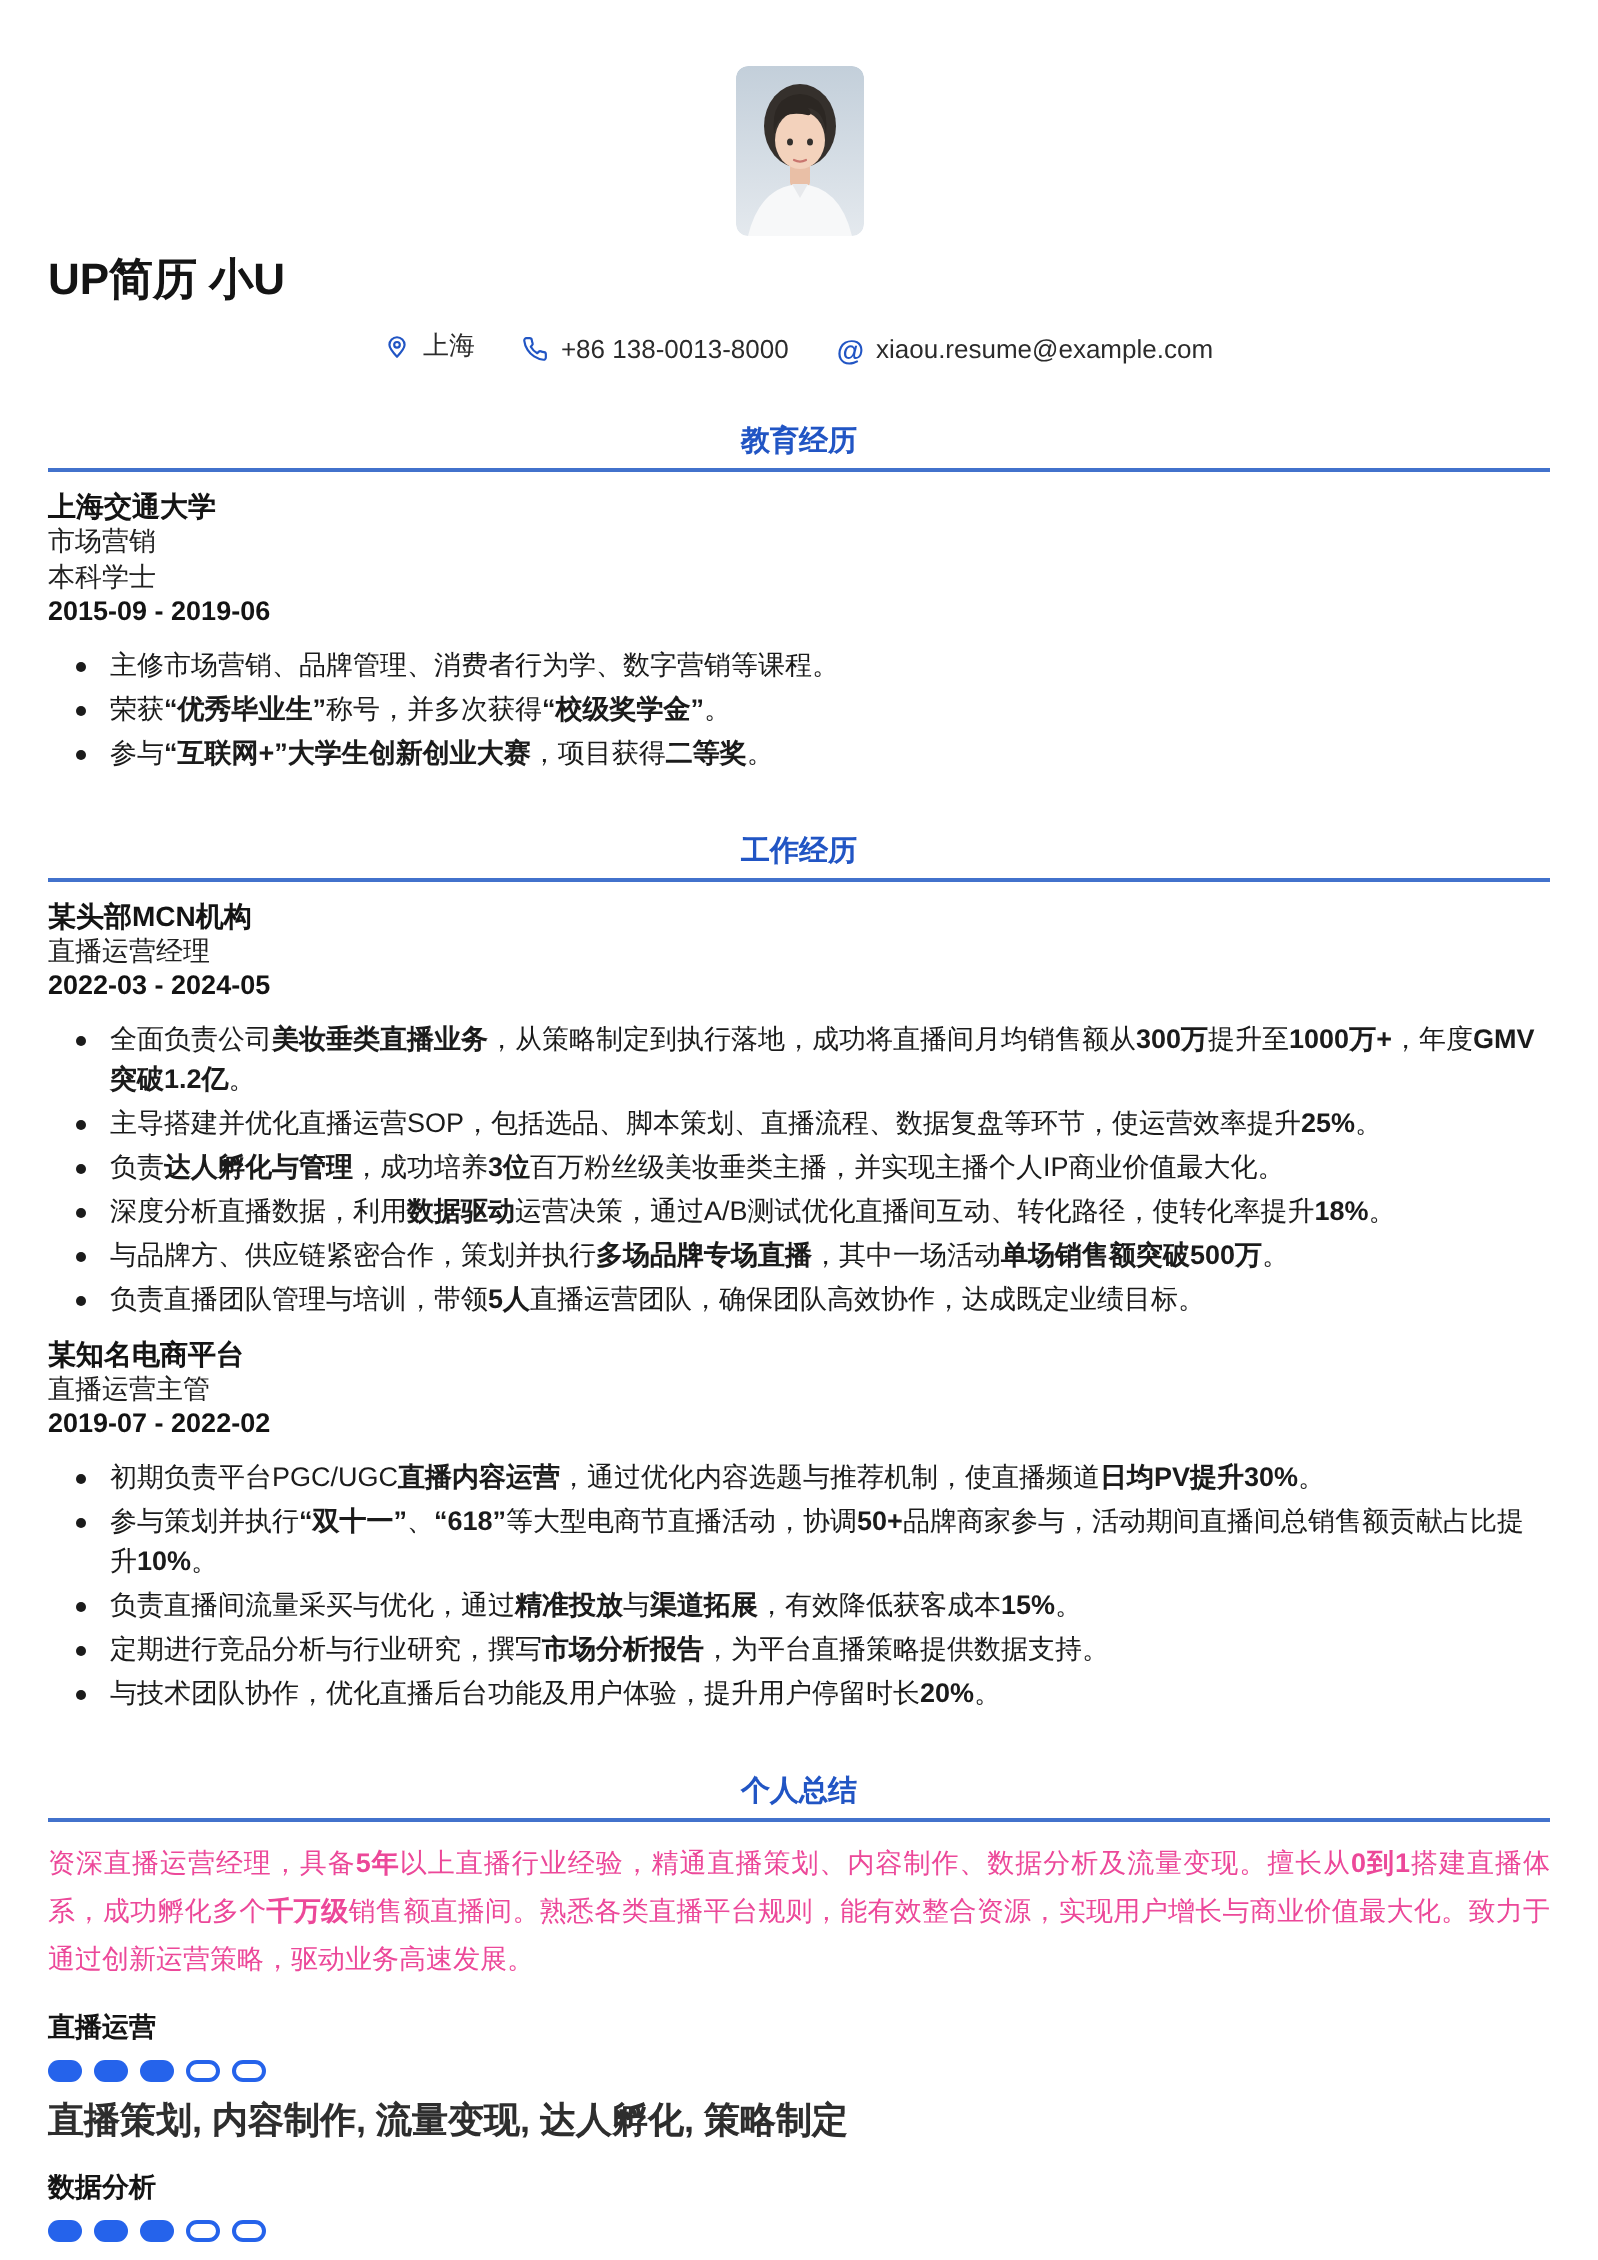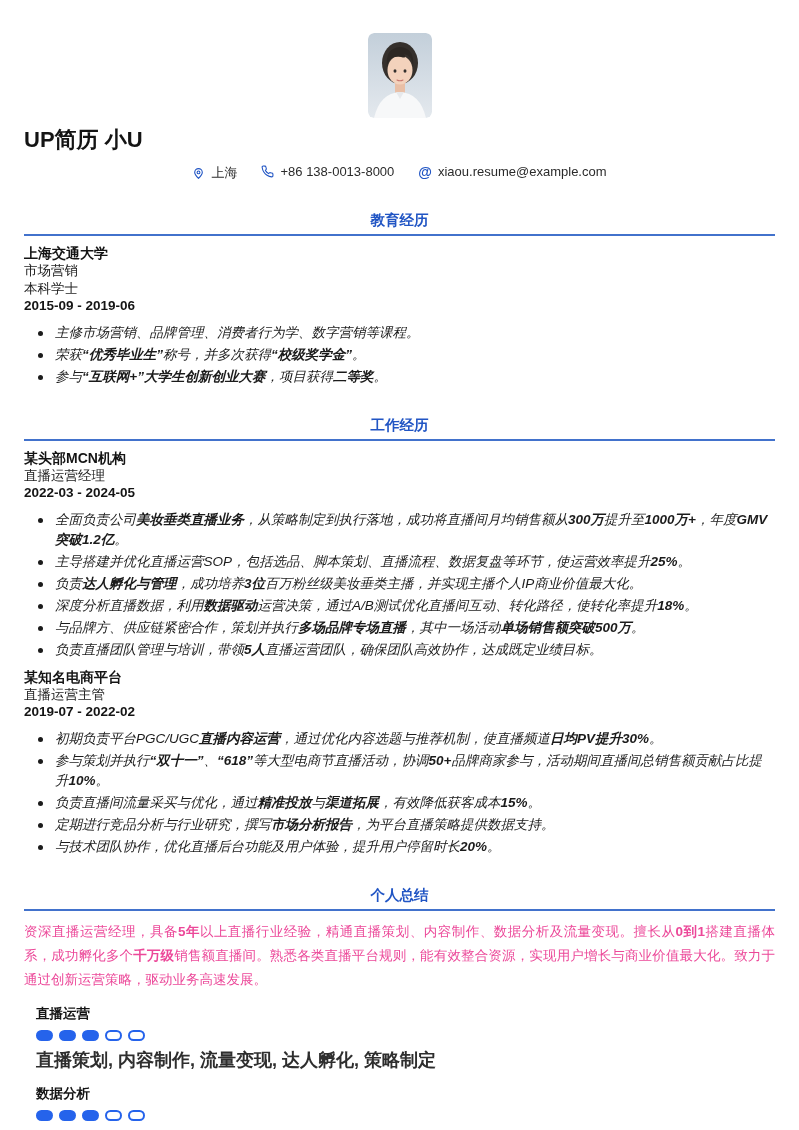--- a/index.html
+++ b/index.html
@@ -13,41 +13,41 @@
     width:799px;height:1130px;overflow:hidden;background:#ffffff;
     font-family:"Liberation Sans","DejaVu Sans",sans-serif;
     color:#1b1b1b;
   }
   .page{padding:0 24px;}
 
   
   .photo-wrap{display:flex;justify-content:center;padding-top:33px;}
   .photo{width:64px;height:85px;border-radius:6px;overflow:hidden;display:block;}
   .name{text-align:left;font-size:22px;font-weight:600;margin-top:7px;color:#141414;}
-  .contact-row{display:flex;justify-content:center;align-items:flex-start;gap:24px;margin-top:9px;font-size:13px;color:#2b2b2b;}
+  .contact-row{display:flex;justify-content:center;align-items:flex-end;gap:24px;margin-top:9px;font-size:13px;color:#2b2b2b;}
   .contact-item{display:flex;align-items:center;gap:6px;}
   .contact-icon{display:flex;color:var(--accent);}
   .at-glyph{color:var(--accent);font-weight:bold;font-size:14px;line-height:1;}
 
   
   .section-head{margin-top:29px;border-bottom:2px solid var(--rule);padding-bottom:4px;text-align:center;}
   .section-title{color:var(--accent);font-size:14.5px;font-weight:bold;}
 
   .entry{margin-top:8px;}
   .entry-company{font-size:14px;font-weight:bold;line-height:18px;color:#141414;}
   .entry-line{font-size:13.5px;line-height:17.5px;color:#222;}
   .entry-period{font-size:13.5px;font-weight:bold;line-height:17.5px;color:#141414;}
 
-  ul.bullets{list-style:none;margin:8px 0 0;padding:0 0 0 31px;font-style:italic;}
+  ul.bullets{list-style:none;margin:8px 0 0;padding:0 0 0 31px;}
   ul.bullets li{position:relative;font-size:13.5px;line-height:20px;margin-bottom:2px;color:#1b1b1b;}
   ul.bullets li::before{content:"";position:absolute;left:-17px;top:8px;width:5px;height:5px;border-radius:50%;background:#1b1b1b;}
 
   .summary-text{margin-top:9px;font-size:13.5px;line-height:24px;text-align:justify;color:#ec4899;}
 
-  .skill{margin-top:13px;margin-left:12px;}
+  .skill{margin-top:13px;}
   .skill-name{font-size:13.5px;font-weight:bold;color:#141414;}
   .skill-dots{margin-top:7px;display:flex;gap:6px;}
   .dot{width:17px;height:11px;border-radius:5.5px;}
   .dot.filled{background:var(--dot);}
   .dot.empty{border:2px solid var(--dot);background:#fff;}
   .skill-keywords{margin-top:7px;font-size:18px;color:#2e2e2e;font-weight:bold;}
 
   b{font-weight:bold;}
 </style>
 </head>

